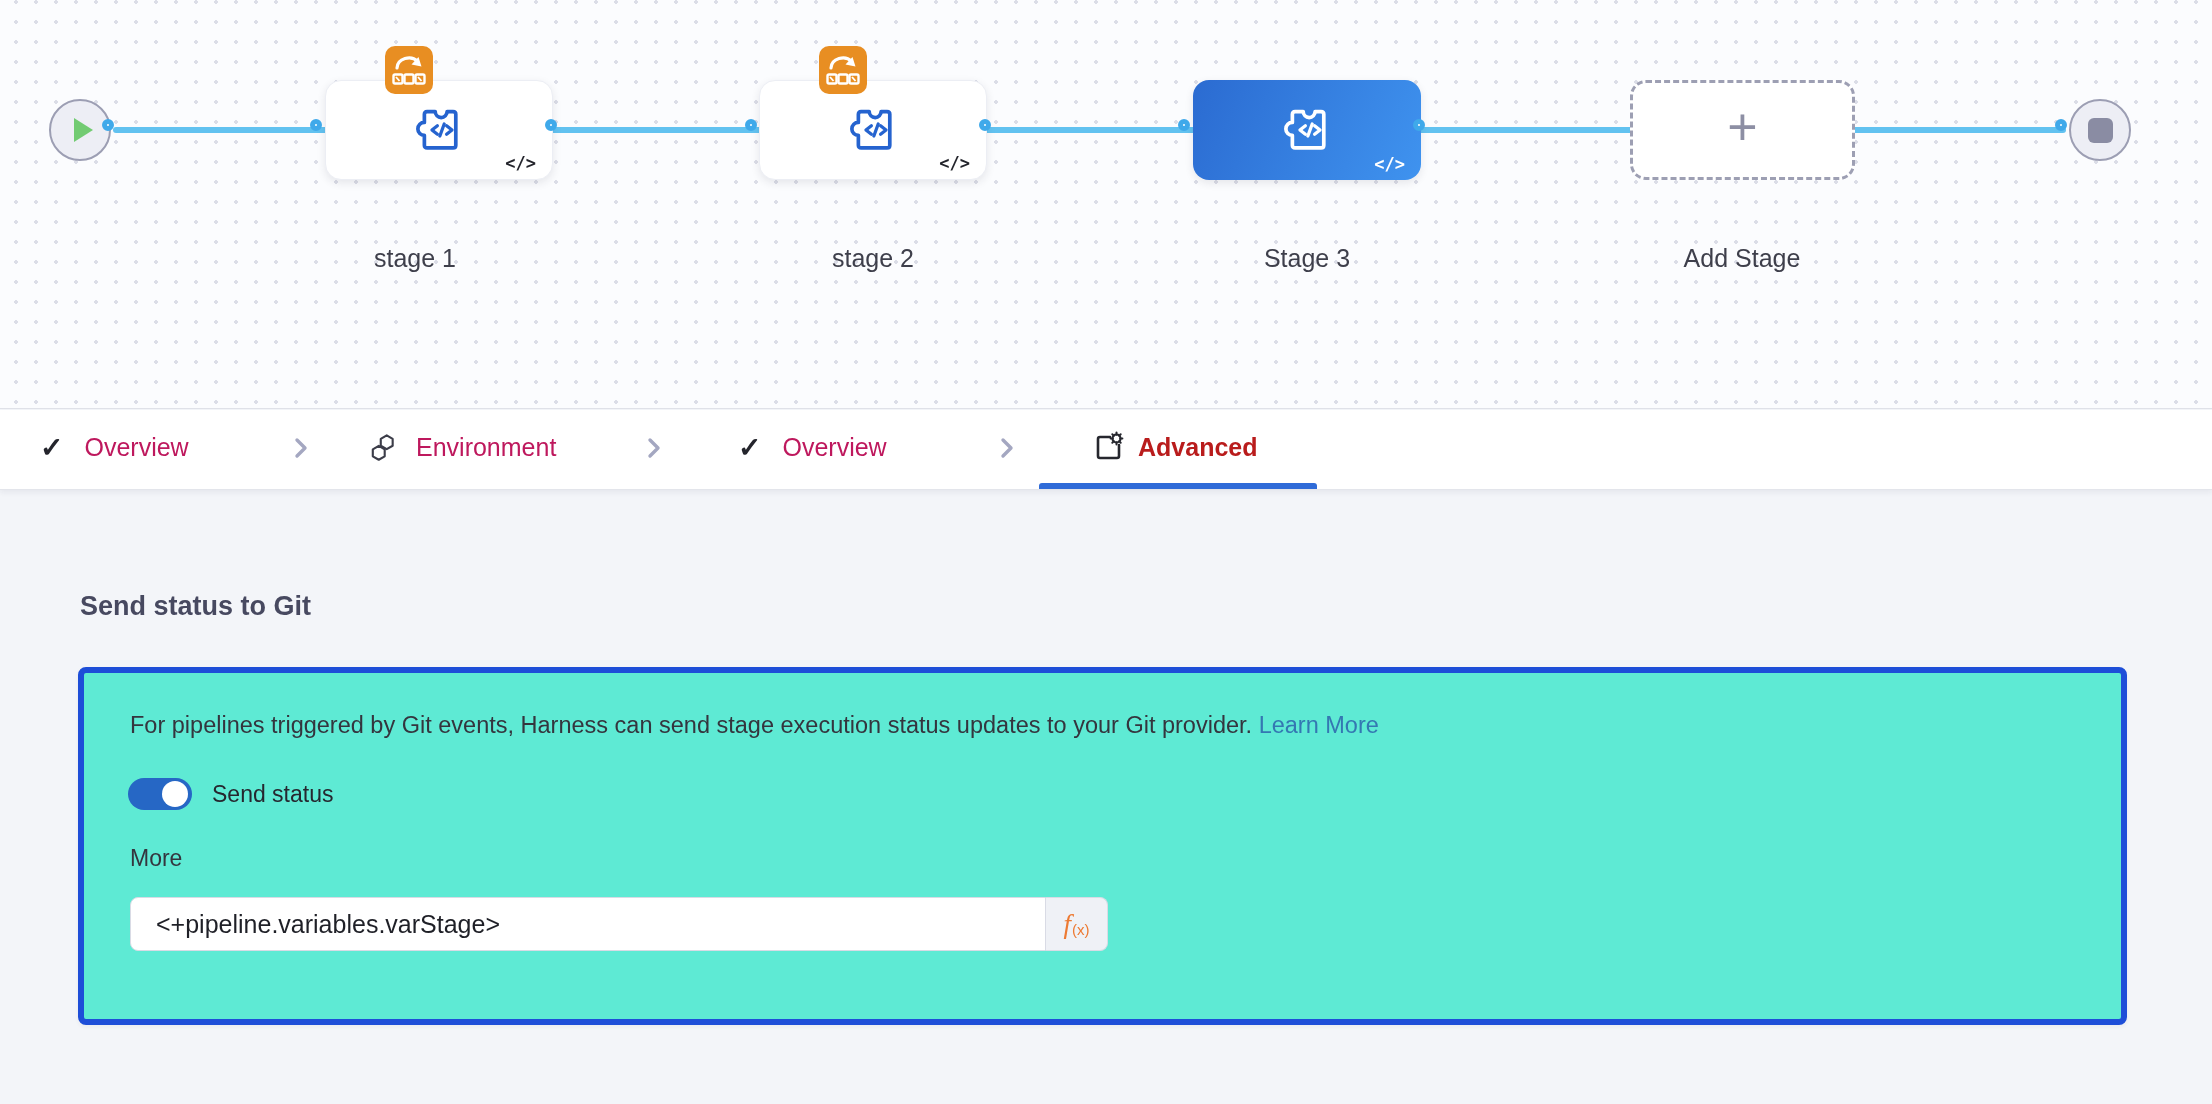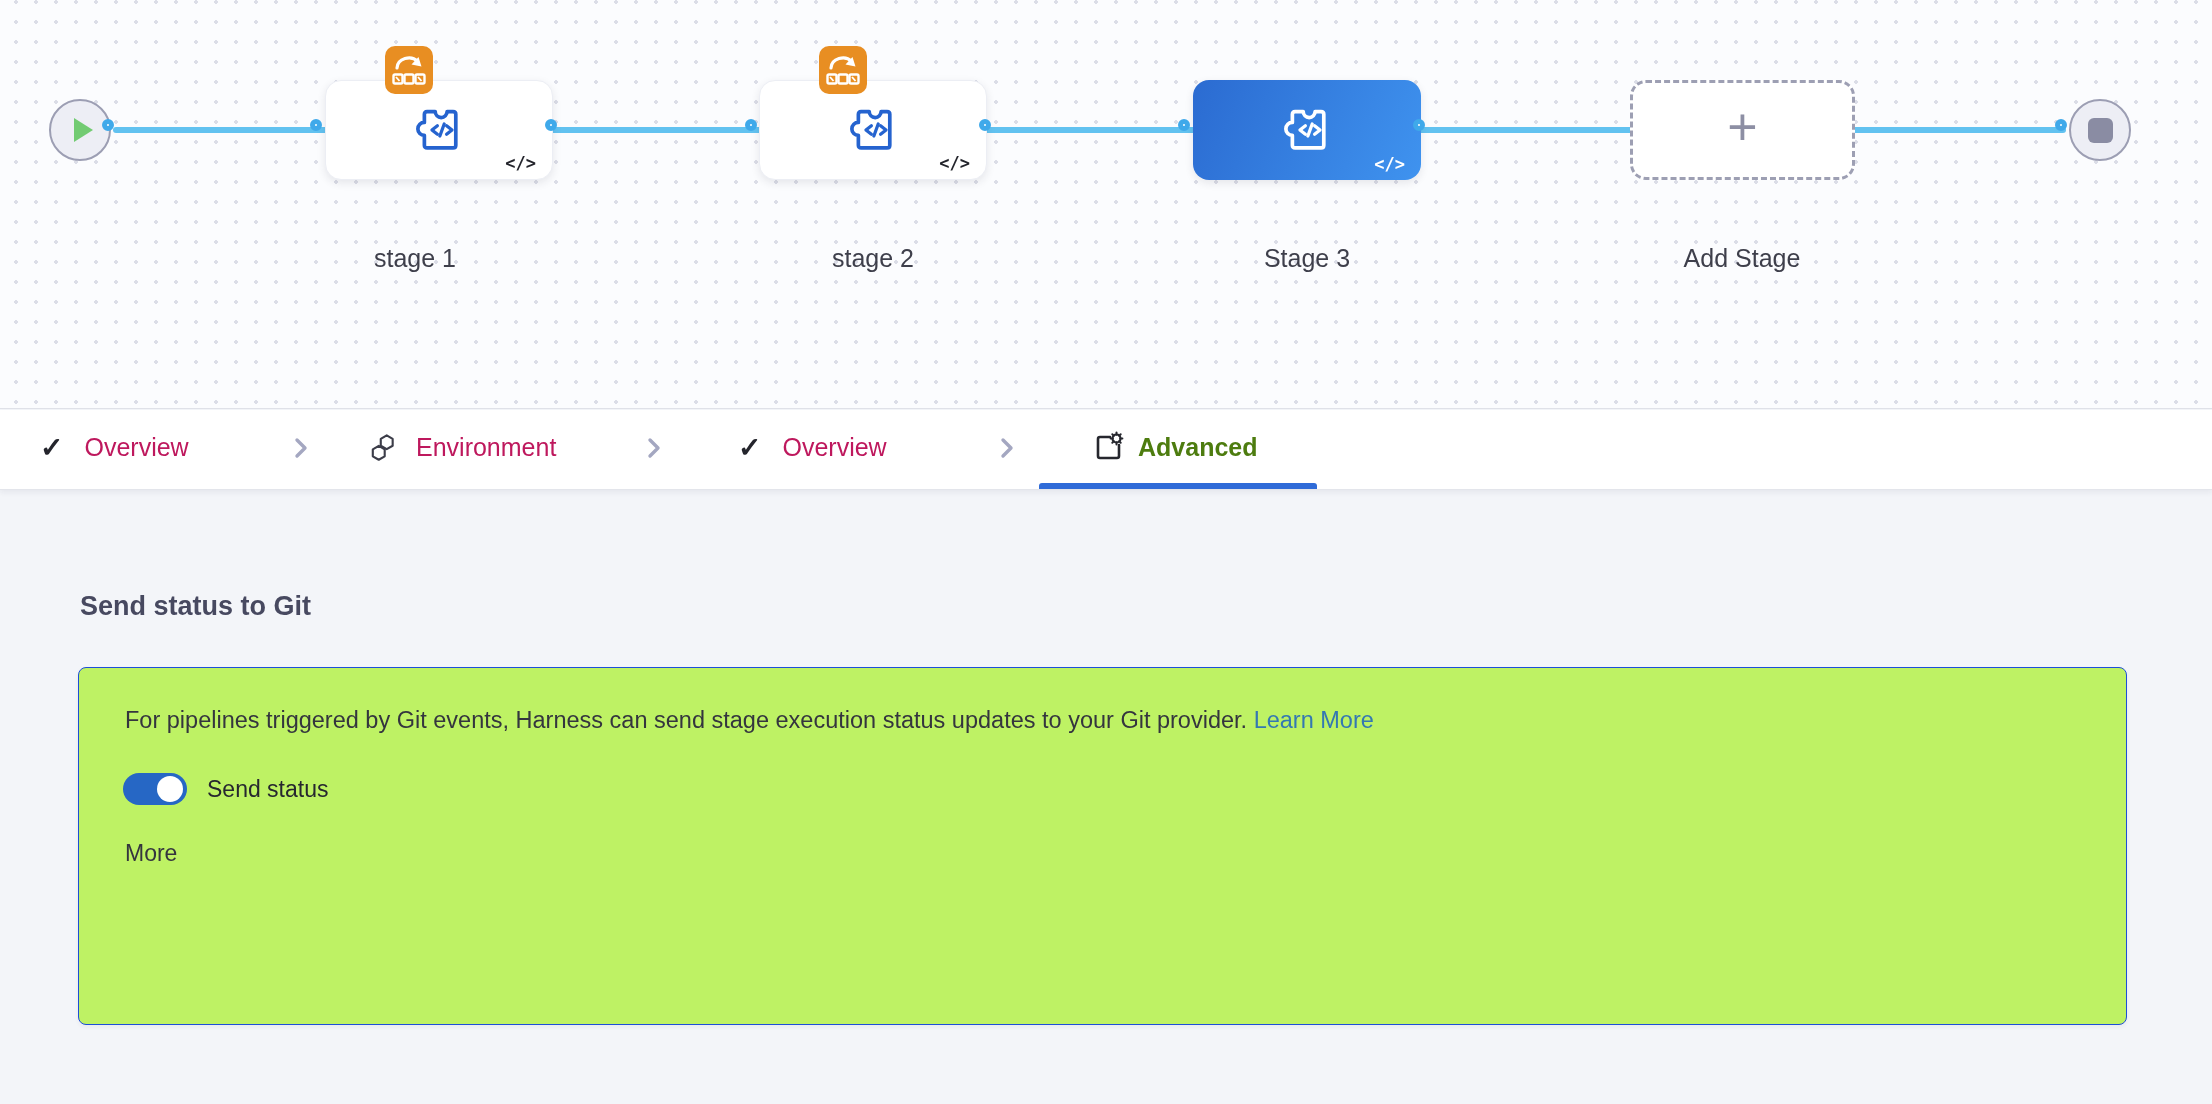--- a/index.html
+++ b/index.html
@@ -44,31 +44,31 @@
   .badge { position:absolute; top:46px; width:48px; height:48px; z-index:6; }
 
   .stage-label { position:absolute; top:244px; transform:translateX(-50%);
     font-size:25px; color:#3E3F4B; white-space:nowrap; z-index:2; }
 
   
   .tabbar { position:absolute; left:0; top:410px; width:2212px; height:80px; background:#ffffff;
     border-bottom:1px solid #E3E5EB; box-shadow:0 3px 5px rgba(40,41,61,.06); z-index:10; }
   .tab { position:absolute; top:0; height:74px; display:flex; align-items:center; }
   .tab-label { font-size:25px; color:#be185d; }
-  .tab-label.bold { font-weight:700; color:#4d7c0f; }
+  .tab-label.bold { font-weight:700; color:#b91c1c; }
   .check-ic { font-size:28px; font-weight:700; color:#24252C; margin-right:21px; }
   .sep { position:absolute; top:24px; }
   .active-underline { position:absolute; left:1039px; bottom:0; width:278px; height:6px;
     background:#2F6BD8; border-radius:3px 3px 0 0; }
 
   
   .content { position:absolute; left:0; top:491px; width:2212px; height:613px; background:#F3F5F9; }
   .section-title { position:absolute; left:80px; top:100px; font-size:27px; font-weight:700; color:#474960; }
   .panel { position:absolute; left:78px; top:176px; width:2049px; height:358px;
-    background:#bef264; border:1px solid #1d4ed8; border-radius:8px;
+    background:#5eead4; border:6px solid #1d4ed8; border-radius:8px;
     box-shadow:0 2px 4px rgba(40,41,61,.05); }
   .desc { position:absolute; left:46px; top:39px; font-size:23.5px; color:#34353E; }
   .desc a { color:#3478B2; text-decoration:none; cursor:pointer; }
   .toggle-row { position:absolute; left:44px; top:105px; display:flex; align-items:center; }
   .toggle { width:64px; height:32px; border-radius:16px; background:#2667C5; position:relative; cursor:pointer; }
   .toggle .knob { position:absolute; left:34px; top:3px; width:26px; height:26px; border-radius:50%; background:#fff; }
   .toggle-label { margin-left:20px; font-size:23px; color:#26272F;text-align:center; }
   .field-label { position:absolute; left:46px; top:172px; font-size:23px; color:#34353E; }
   .input-row { position:absolute; left:46px; top:224px; display:flex; }
   .name-input { width:916px; height:54px; background:#fff; border:1px solid #D9DBE5;
@@ -226,14 +226,21 @@
 
     <div class="toggle-row">
       <div class="toggle">
         <div class="knob"></div>
       </div>
       <span class="toggle-label">Send status</span>
     </div>
 
     <div class="field-label">More</div>
 
+    <div class="input-row">
+      <input class="name-input" type="text" value="&lt;+pipeline.variables.varStage&gt;" style="">
+      <div class="fx-btn">
+        <span class="fx-f">f</span>
+        <span class="fx-sub">(x)</span>
+      </div>
+    </div>
   </div>
 </div>
 
 </body></html>

